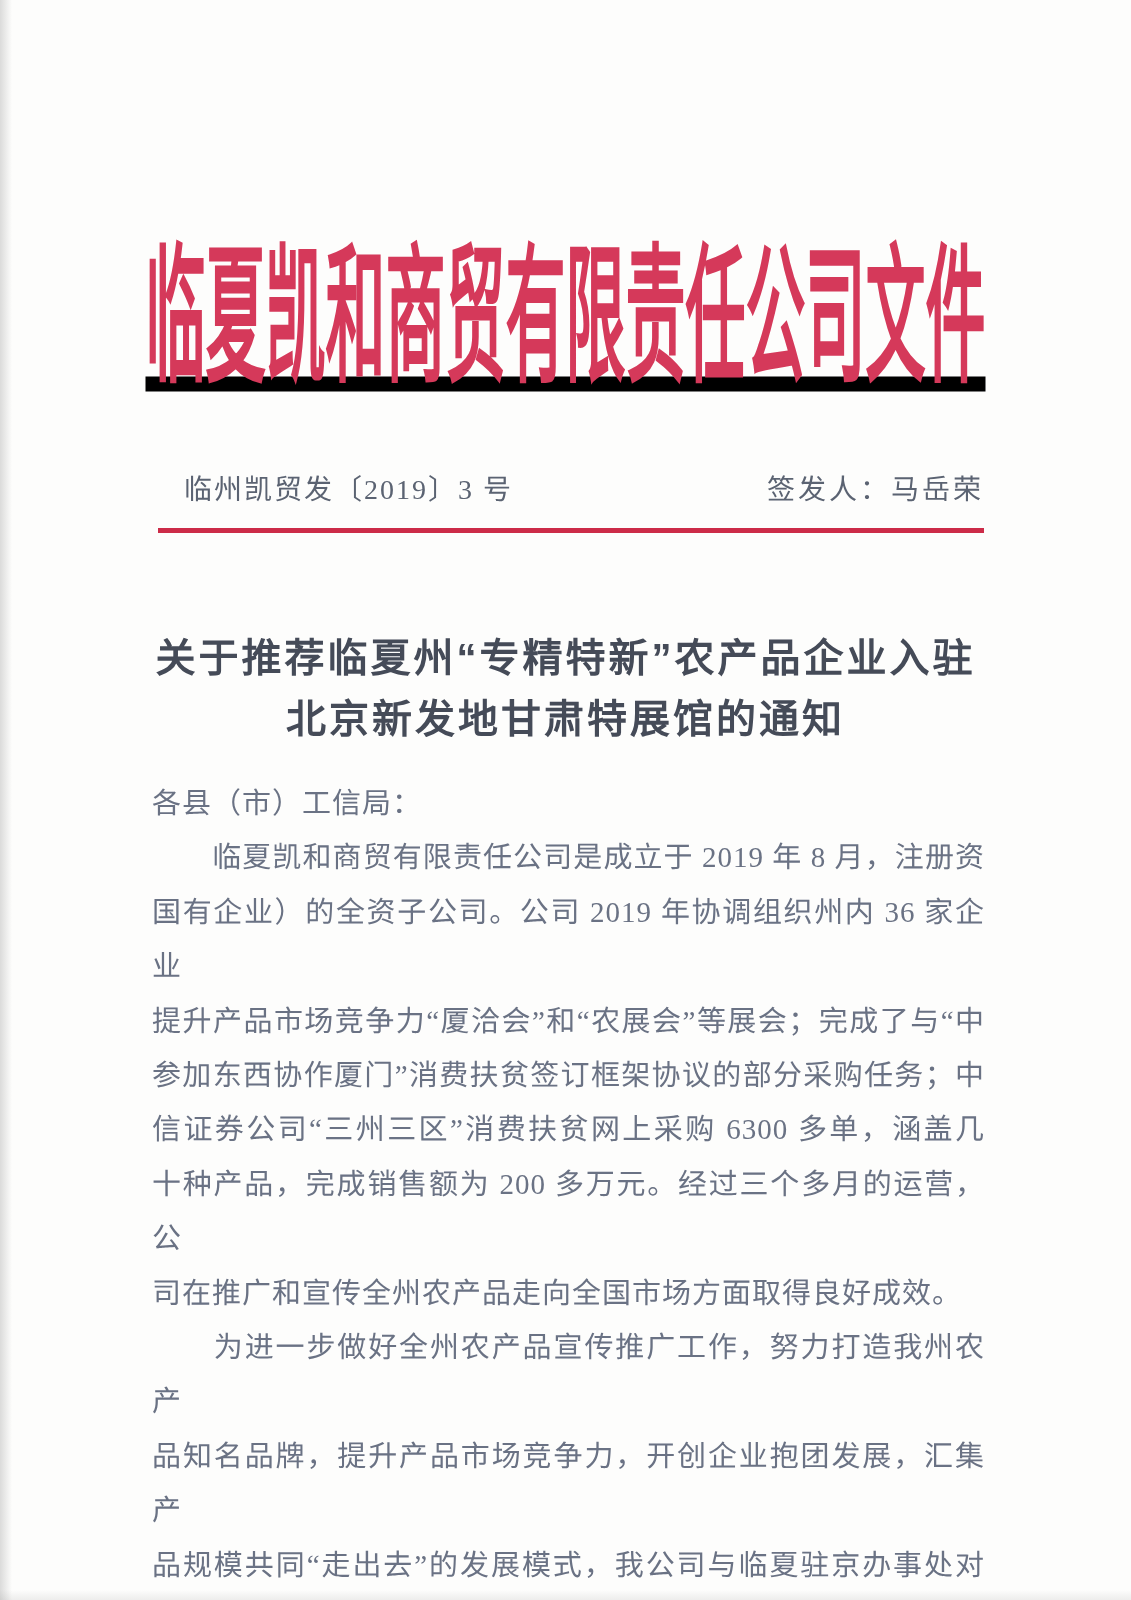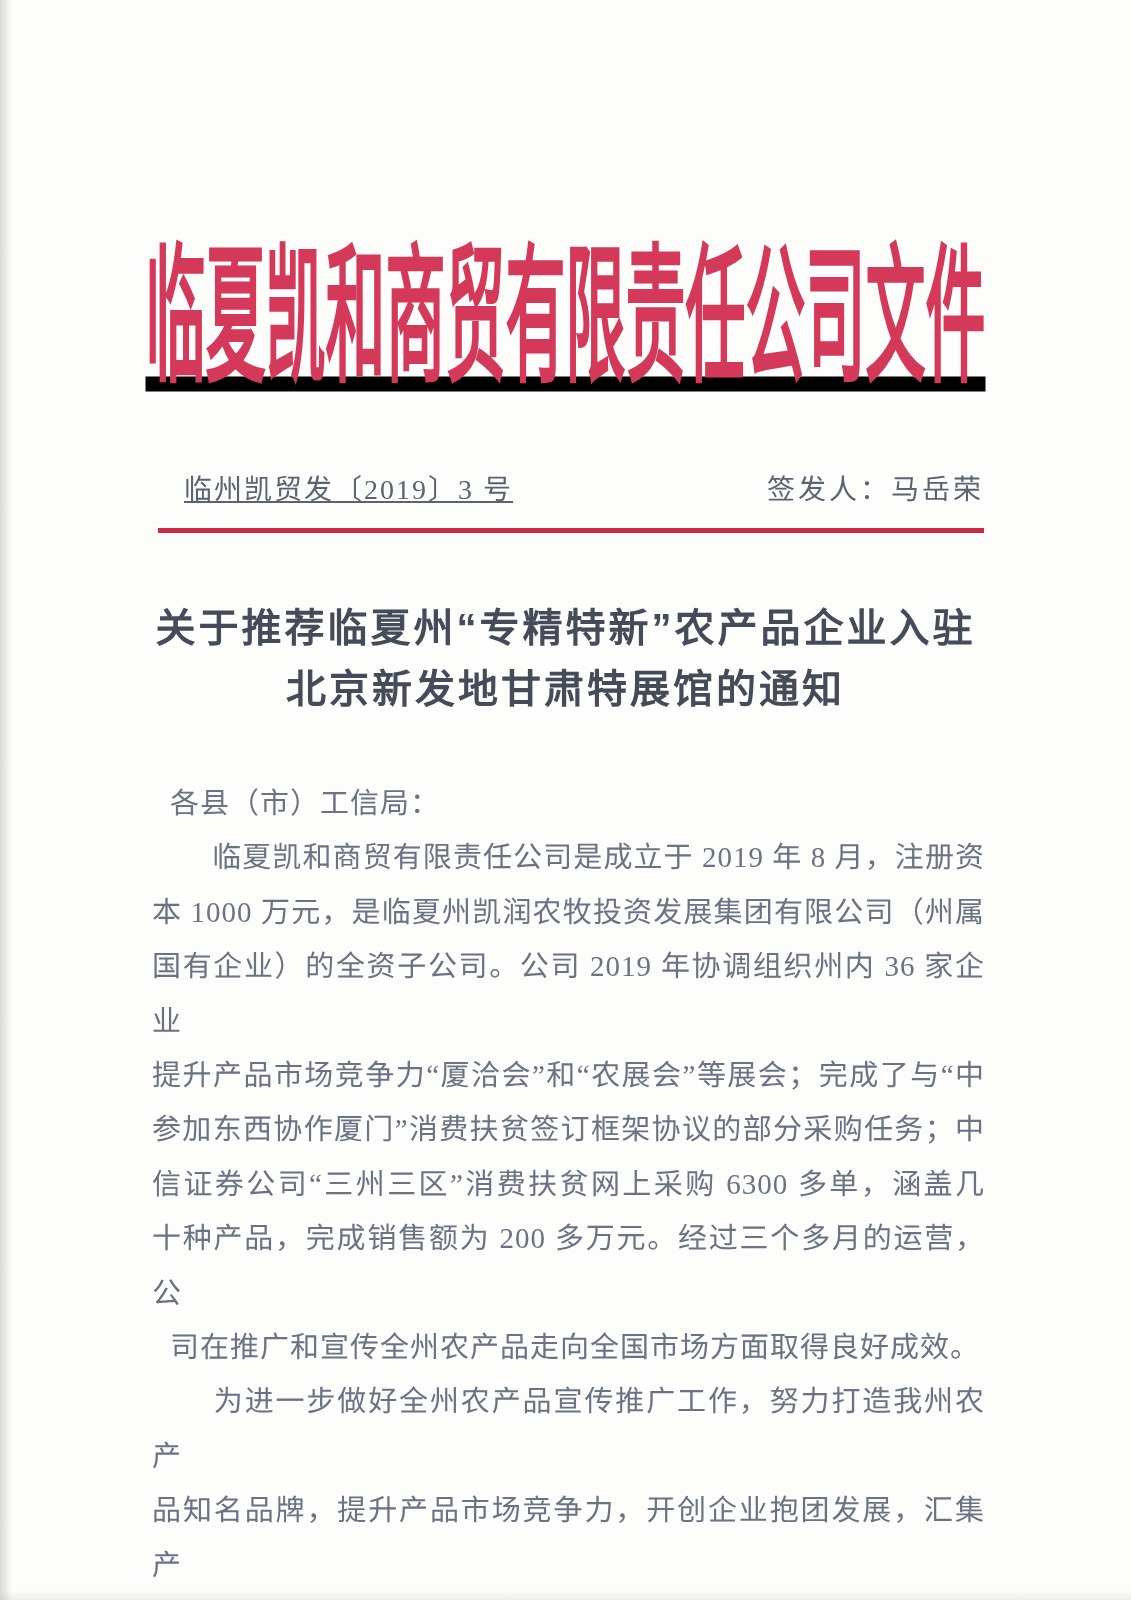--- a/index.html
+++ b/index.html
@@ -45,34 +45,34 @@
 
   
   .doc-meta-row {
     position: absolute;
     top: 472px; left: 158px; width: 826px;
     display: flex; justify-content: space-between; align-items: baseline;
     font-size: 28px; line-height: 36px;
     color: #5b6372;
     letter-spacing: 2px;
   }
-  .doc-number { padding-left: 26px; text-decoration: underline; }
+  .doc-number { padding-left: 26px; }
   .issuer { letter-spacing: 3px; }
 
   
   .red-rule {
     position: absolute;
     top: 528px; left: 158px; width: 826px; height: 5px;
     background: #cc2b48;
   }
 
   
   .notice-title {
     position: absolute;
-    top: 598px; left: 0; right: 0;
+    top: 628px; left: 0; right: 0;
     margin: 0;
     text-align: center;
     font-family: "Liberation Sans", "DejaVu Sans", sans-serif;
     font-weight: 700;
     font-size: 40px;
     line-height: 61px;
     letter-spacing: 3px;
     color: #454b58;
   }
   .notice-title .t-line { display: block; }
@@ -87,21 +87,20 @@
     color: #6a7284;
   }
   .b-line {
     text-align: justify;
     text-align-last: justify;
     white-space: pre-wrap;
   }
   .b-line.no-just {
     text-align: right;
     text-align-last: left;
-    margin-left: 18px;
   }
 </style>
 </head>
 <body>
 
 <div class="letterhead">
   <span class="letterhead-text">临夏凯和商贸有限责任公司文件</span>
 </div>
 
 <div class="doc-meta-row">
@@ -112,21 +111,20 @@
 <div class="red-rule"></div>
 
 <h1 class="notice-title">
   <span class="t-line">关于推荐临夏州“专精特新”农产品企业入驻</span>
   <span class="t-line">北京新发地甘肃特展馆的通知</span>
 </h1>
 
 <div class="doc-body">
   <div class="b-line no-just">各县（市）工信局：</div>
   <div class="b-line">　　临夏凯和商贸有限责任公司是成立于 2019 年 8 月，注册资</div>
-  <div class="b-line">本 1000 万元，是临夏州凯润农牧投资发展集团有限公司（州属</div>
   <div class="b-line">国有企业）的全资子公司。公司 2019 年协调组织州内 36 家企业</div>
   <div class="b-line">提升产品市场竞争力“厦洽会”和“农展会”等展会；完成了与“中</div>
   <div class="b-line">参加东西协作厦门”消费扶贫签订框架协议的部分采购任务；中</div>
   <div class="b-line">信证券公司“三州三区”消费扶贫网上采购 6300 多单，涵盖几</div>
   <div class="b-line">十种产品，完成销售额为 200 多万元。经过三个多月的运营，公</div>
   <div class="b-line no-just">司在推广和宣传全州农产品走向全国市场方面取得良好成效。</div>
   <div class="b-line">　　为进一步做好全州农产品宣传推广工作，努力打造我州农产</div>
   <div class="b-line">品知名品牌，提升产品市场竞争力，开创企业抱团发展，汇集产</div>
   <div class="b-line">品规模共同“走出去”的发展模式，我公司与临夏驻京办事处对</div>
 

